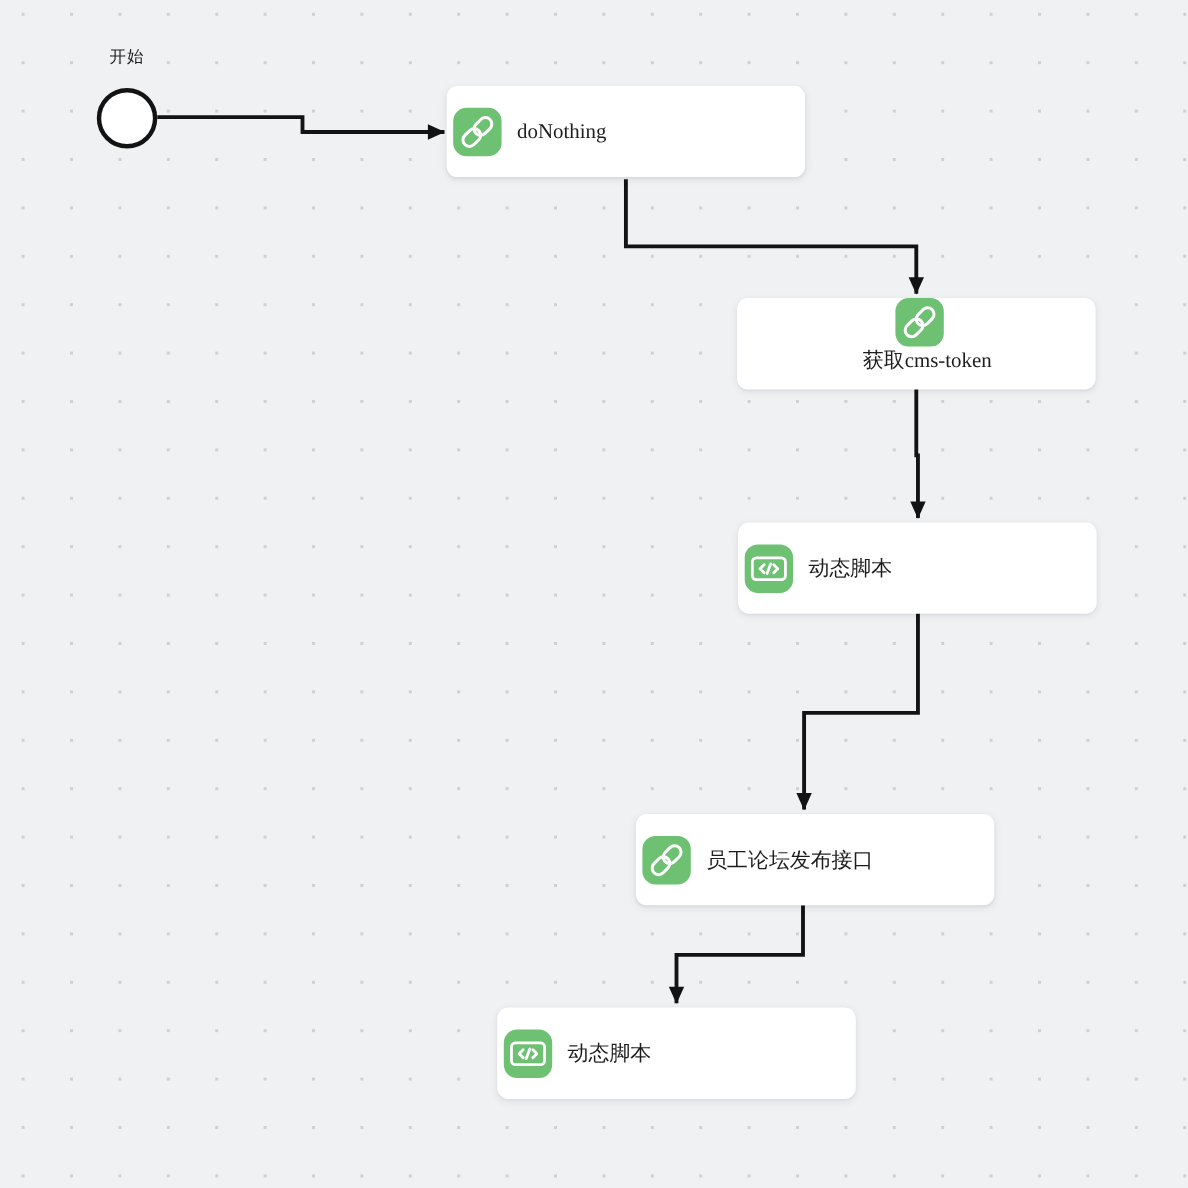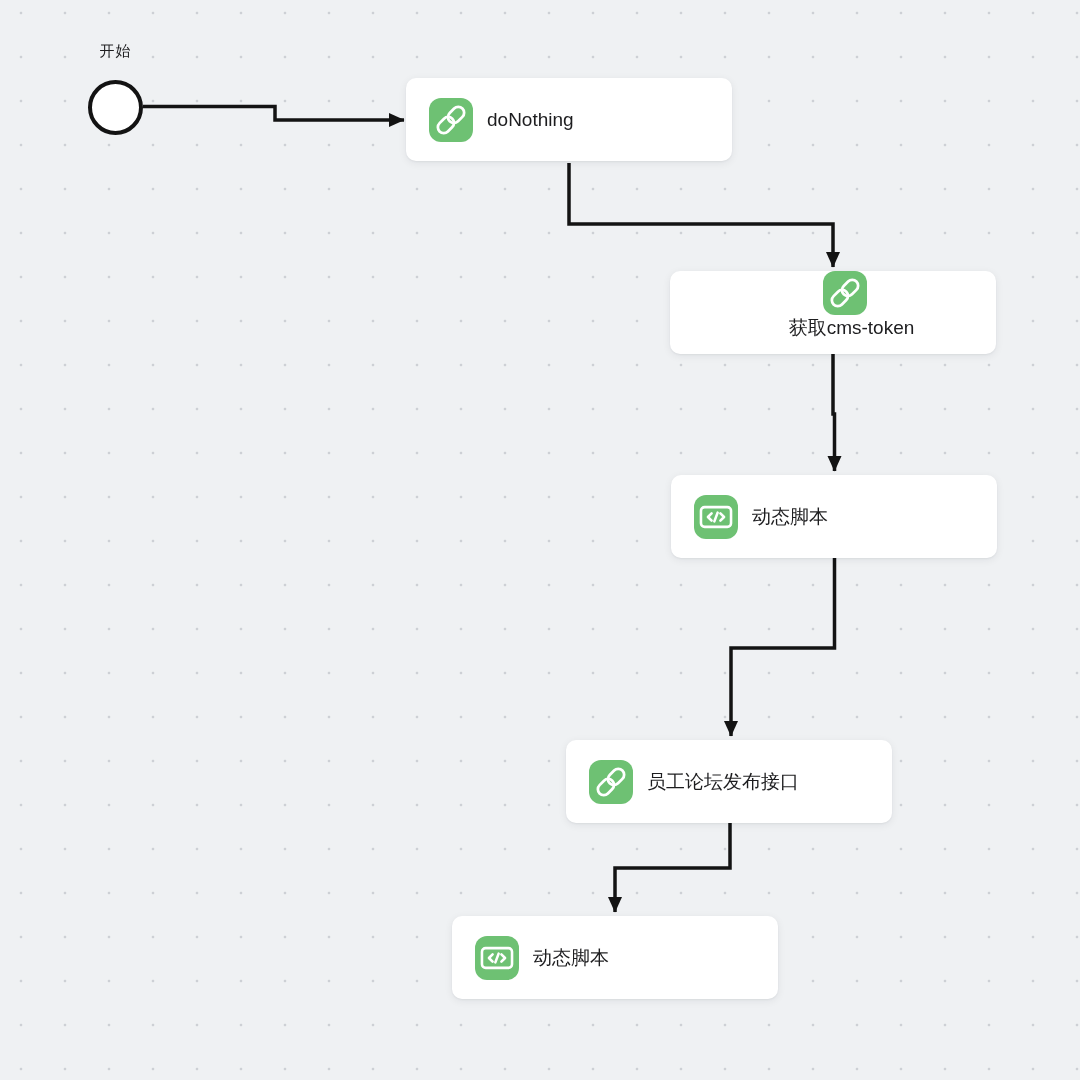--- a/index.html
+++ b/index.html
@@ -7,20 +7,21 @@
 
   .canvas {
     position: relative;
     width: 1080px;
     height: 1080px;
     overflow: hidden;
     background-color: #eff1f3;
     background-image: radial-gradient(circle, #cdd0d5 1.5px, rgba(0,0,0,0) 1.6px);
     background-size: 44px 44px;
     background-position: -1px 35px;
+    font-family: Liberation Serif, serif;
   }
 
   .edges {
     position: absolute;
     left: 0; top: 0;
     width: 1080px; height: 1080px;
     pointer-events: none;
   }
   .edge {
     fill: none;
@@ -49,21 +50,21 @@
   }
 
   .node {
     position: absolute;
     width: 326px; height: 83px;
     background: #ffffff;
     border-radius: 10px;
     box-shadow: 0 2px 8px rgba(20,24,40,0.07), 0 1px 2px rgba(20,24,40,0.05);
     display: flex;
     align-items: center;
-    padding-left: 23px;
+    padding-left: 6px;
     box-sizing: border-box;
     cursor: pointer;
   }
   .node-icon {
     width: 44px; height: 44px;
     flex: 0 0 44px;
     background: #6ec173;
     border-radius: 12px;
     display: flex;
     align-items: center;
@@ -128,21 +129,21 @@
           <rect x="3.8" y="6.6" width="16.4" height="10.8" rx="2"></rect>
           <polyline points="9.6,10 7.6,12 9.6,14"></polyline>
           <polyline points="14.4,10 16.4,12 14.4,14"></polyline>
           <line x1="12.9" y1="9.6" x2="11.1" y2="14.4"></line>
         </g>
       </svg>
     </span>
     <span class="node-label">动态脚本</span>
   </div>
 
-  <div class="node" style="left:566px; top:740px;">
+  <div class="node" style="left:578px; top:740px;">
     <span class="node-icon">
       <svg width="44" height="44" viewBox="0 0 24 24">
         <g transform="rotate(-45 12 12)" stroke="#ffffff" stroke-width="1.5" fill="none">
           <rect x="3.2" y="8.8" width="9.8" height="6.4" rx="3.2"></rect>
           <rect x="11" y="8.8" width="9.8" height="6.4" rx="3.2"></rect>
         </g>
       </svg>
     </span>
     <span class="node-label">员工论坛发布接口</span>
   </div>

